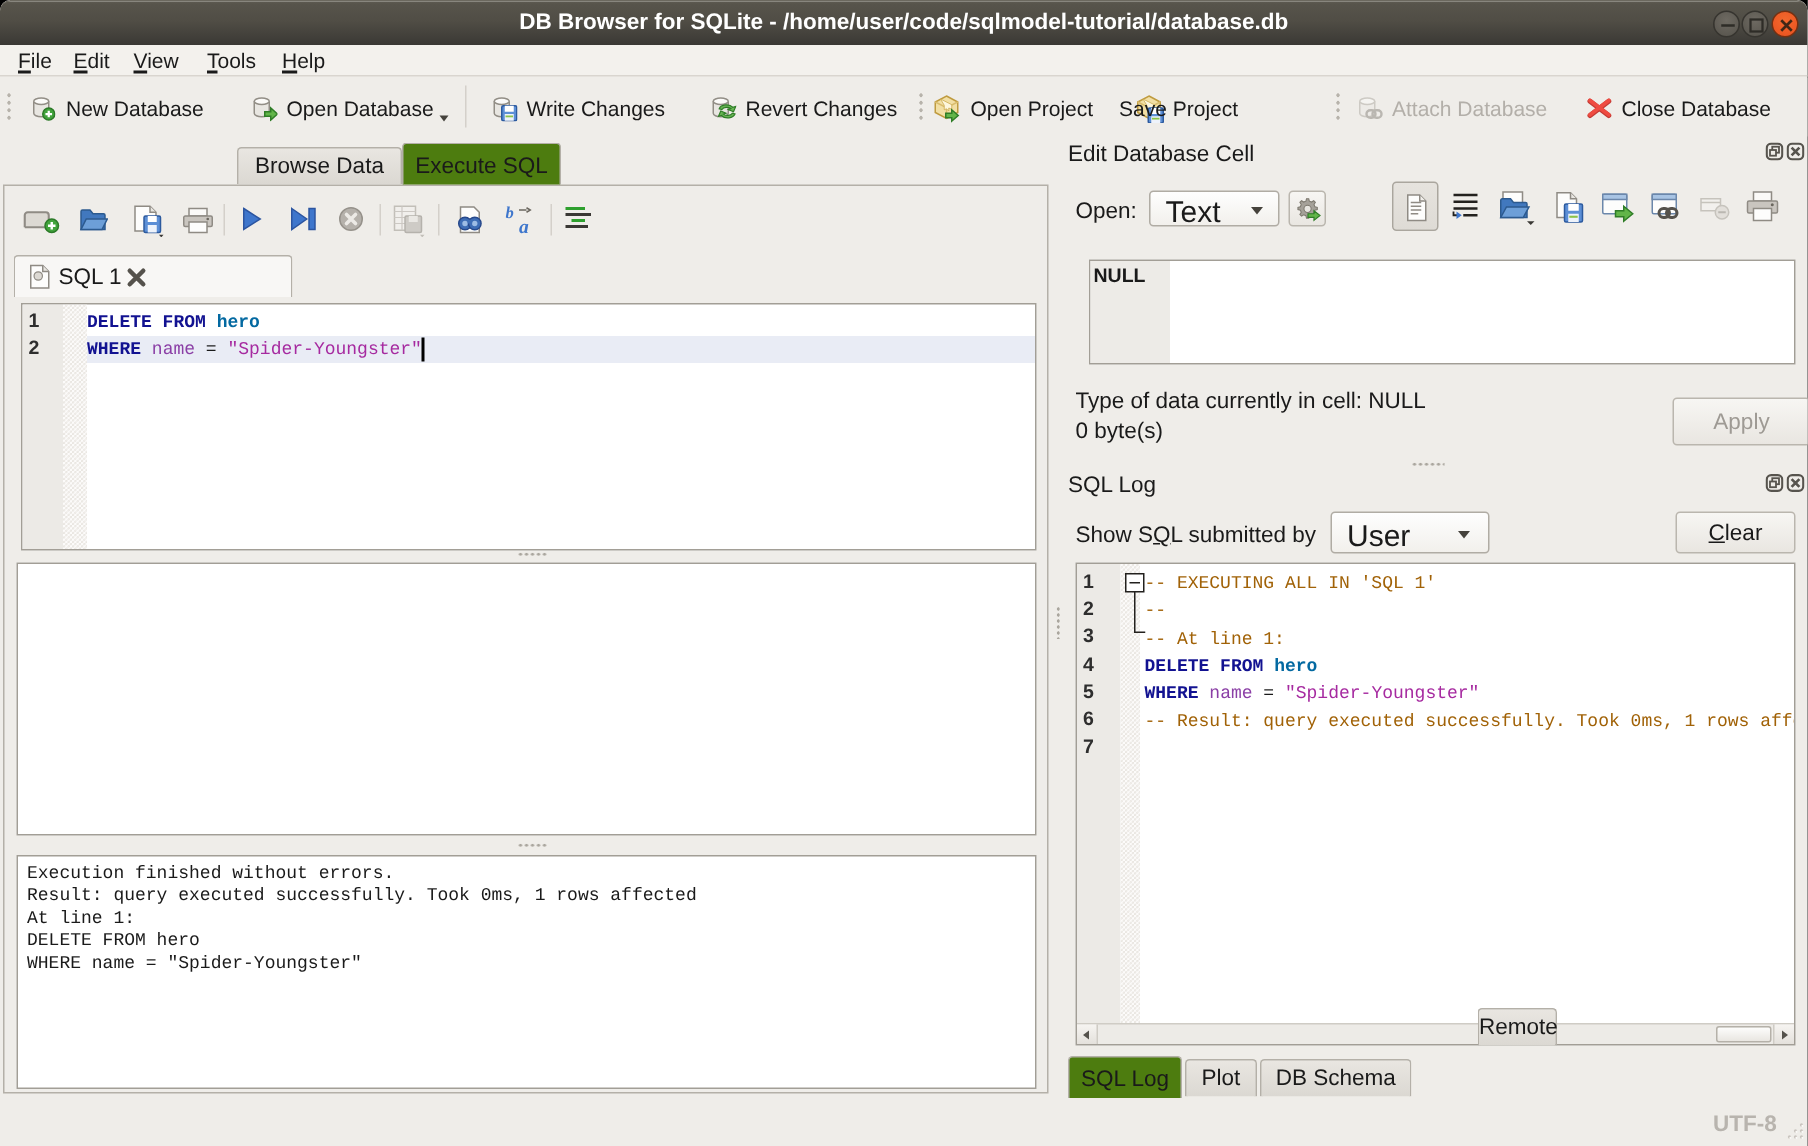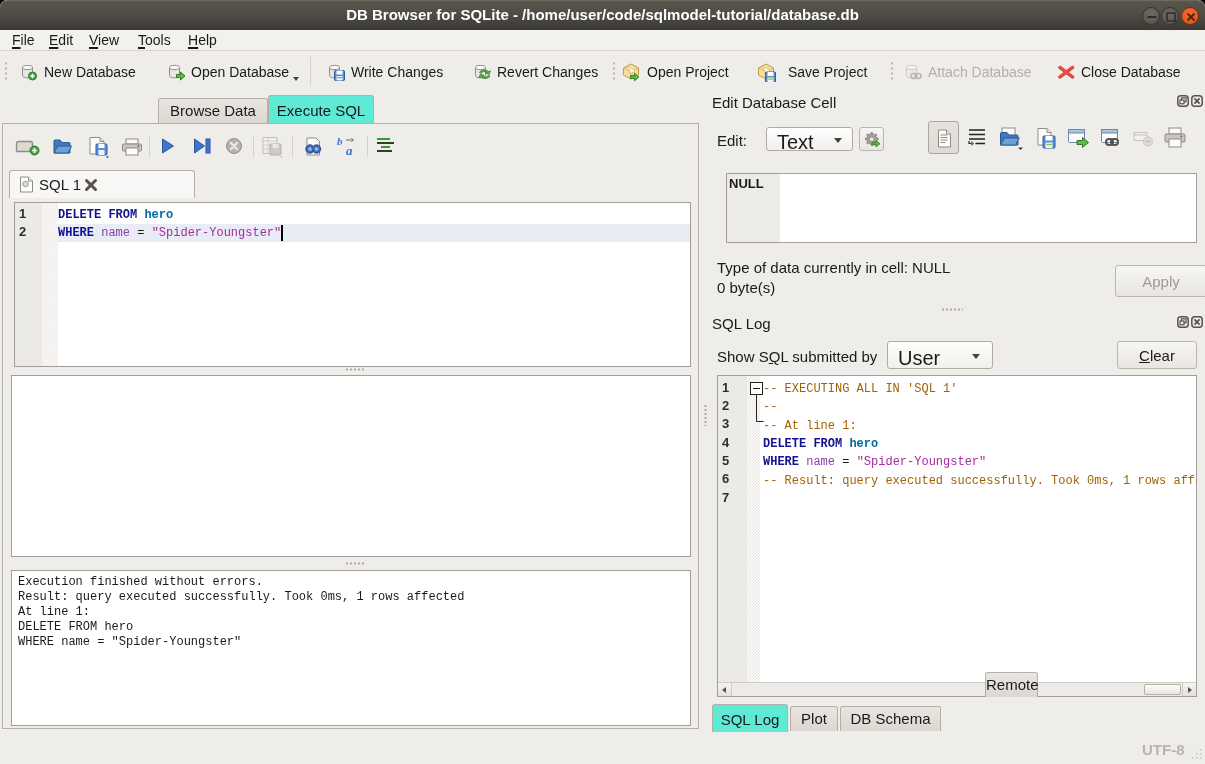--- a/index.html
+++ b/index.html
@@ -28,21 +28,21 @@
 .tbsep { position:absolute; top:5px; width:1px; height:28px; background:#d4d0ca; }
 .tbhandle { position:absolute; top:9px; width:4px; height:21px;
   background-image:radial-gradient(circle, #b7b3ab 1px, transparent 1.2px);
   background-size:4px 5px; }
 .ticon { position:absolute; top:11px; }
 
 
 #maintabbar { left:0; top:95px; width:1205px; height:28px; }
 .mtab { position:absolute; border:1px solid #b4b0a8; border-bottom:none; border-radius:3px 3px 0 0;
   background:linear-gradient(#e9e6e1, #dbd8d2); height:25px; top:3px; text-align:center; font-size:15px; padding-top:3px; }
-.mtab.active { background:#5eead4; height:28px; top:0px; padding-top:6px; z-index:5; }
+.mtab.active { background:#4d7c0f; height:28px; top:0px; padding-top:6px; z-index:5; }
 
 
 #leftpanel { left:2px; top:123px; width:697px; height:606px; border:1px solid #b4b0a8; border-top:1px solid #b4b0a8; background:#efede9; }
 
 .whitebox { position:absolute; background:#fff; border:1px solid #a29e96; }
 
 
 #sqltab { left:6px; top:46px; width:186px; height:28px; border:1px solid #b4b0a8; border-bottom:none; border-radius:3px 3px 0 0; background:#f8f7f5; }
 
 .dots-h { position:absolute; height:3px; background-image:radial-gradient(circle, #aaa69e 1px, transparent 1.2px); background-size:4px 3px; }
@@ -142,21 +142,21 @@
     <div class="tbtext" style="left:647px">Open Project</div>
     <span class="ticon" style="left:757px" id="ic-saveproj"><svg width="19" height="19" viewBox="0 0 19 19">
       <path d="M9 1 L16.5 5 v7 L9 16 L1.5 12 v-7 Z" fill="#f2dfa4" stroke="#bf9b3f"></path>
       <path d="M1.5 5 L9 8.7 L16.5 5 M9 8.7 V16" fill="none" stroke="#d9bc6d"></path>
       <path d="M5 3 l7.5 3.8 v3 l-2 -0.8 v2 l-1.5 -1.5 -1.5 0.7 v-3 Z" fill="#fdf6dd" stroke="#c9a84c" stroke-width="0.5"></path>
       <rect x="8.5" y="9" width="10" height="10" rx="1" fill="#5c8fd6" stroke="#2c5a9e"></rect>
       <rect x="10.5" y="9" width="6" height="4" fill="#fff"></rect>
       <rect x="10.5" y="14.5" width="6" height="4.5" fill="#eef3fb"></rect>
       <rect x="11" y="15.5" width="5" height="1.2" fill="#8bc34a"></rect>
     </svg></span>
-    <div class="tbtext" style="left:788px">Save Project</div>
+    <div class="tbtext" style="left:746px">Save Project</div>
     <div class="tbhandle" style="left:890px"></div>
     <span class="ticon" style="left:904px" id="ic-attach"><svg width="18" height="18" viewBox="0 0 18 18" opacity="0.55">
       <path d="M2.5 4.5 v8 c0 1.3 2.2 2.4 5 2.4 s5-1.1 5-2.4 v-8" fill="#eceae6" stroke="#b2aea6"></path>
       <ellipse cx="7.5" cy="4.5" rx="5" ry="2.1" fill="#fbfaf8" stroke="#b2aea6"></ellipse>
       <rect x="7" y="10.5" width="6" height="5" rx="2.5" fill="none" stroke="#8f8b84" stroke-width="1.6"></rect>
       <rect x="11" y="10.5" width="6" height="5" rx="2.5" fill="none" stroke="#8f8b84" stroke-width="1.6"></rect>
     </svg></span>
     <div class="tbtext" style="left:928px; color:#b3afa9">Attach Database</div>
     <span class="ticon" style="left:1058px; top:13px;" id="ic-closedb"><svg width="17" height="15" viewBox="0 0 17 15">
       <path d="M2 2.5 L14.5 12 M14.5 2.5 L2 12" stroke="#c33b35" stroke-width="3.4" stroke-linecap="round"></path>
@@ -283,21 +283,21 @@
     <svg class="abs" style="left:477px; top:4px;" width="12" height="12" viewBox="0 0 12 12">
         <rect x="0.8" y="0.8" width="10.4" height="10.4" rx="3" fill="none" stroke="#57544e" stroke-width="1.5"></rect>
         <rect x="4.5" y="2.8" width="4.5" height="4" fill="none" stroke="#57544e" stroke-width="1.2"></rect>
         <rect x="3" y="5" width="4" height="3.8" fill="#efede9" stroke="#57544e" stroke-width="1.2"></rect>
       </svg>
     <svg class="abs" style="left:491px; top:4px;" width="12" height="12" viewBox="0 0 12 12">
         <rect x="0.8" y="0.8" width="10.4" height="10.4" rx="3" fill="none" stroke="#57544e" stroke-width="1.5"></rect>
         <path d="M3.4 3.4 l5.2 5.2 M8.6 3.4 l-5.2 5.2" stroke="#57544e" stroke-width="1.8"></path>
       </svg>
 
-    <div class="abs" style="left:17px; top:41px; font-size:15px;">Edit:</div>
+    <div class="abs" style="left:17px; top:41px; font-size:15px;">Open:</div>
     <div class="combo" style="left:66px; top:36px; width:87px; height:24px;">
         <span style="position:absolute; left:10px; top:3px;">Text</span>
         <div class="arrow-down" style="right:10px; top:10px;"></div>
       </div>
     <div class="btn" style="left:159px; top:36px; width:25px; height:24px;">
       <svg style="position:absolute; left:3px; top:3px;" width="18" height="18" viewBox="0 0 18 18">
         <path d="M8 1.5 l1.5 0 .4 1.6 1.5.6 1.4-.9 1.1 1.1-.9 1.4.6 1.5 1.6.4 0 1.5 -1.6.4 -.6 1.5 .9 1.4 -1.1 1.1 -1.4-.9 -1.5.6 -.4 1.6 -1.5 0 -.4-1.6 -1.5-.6 -1.4.9 -1.1-1.1 .9-1.4 -.6-1.5 -1.6-.4 0-1.5 1.6-.4 .6-1.5 -.9-1.4 1.1-1.1 1.4.9 1.5-.6 z" fill="#a5a199" stroke="#7d796f" stroke-width="0.7"></path>
         <circle cx="8.7" cy="8.2" r="2.4" fill="#e8e6e1" stroke="#7d796f" stroke-width="0.7"></circle>
         <path d="M9 11.5 h4 v-2 l4 3.2 -4 3.2 v-2 h-4 z" fill="#62b549" stroke="#2f7d27" stroke-width="0.8"></path>
       </svg>

